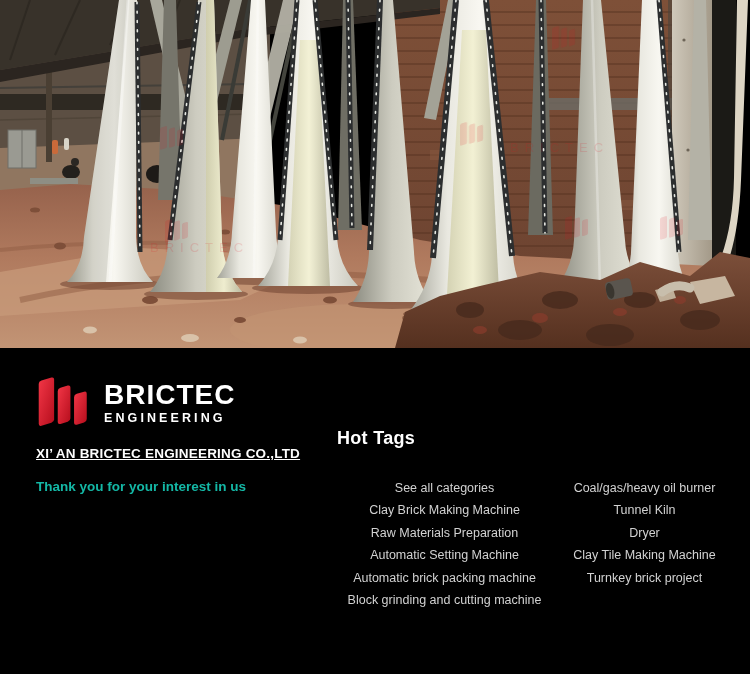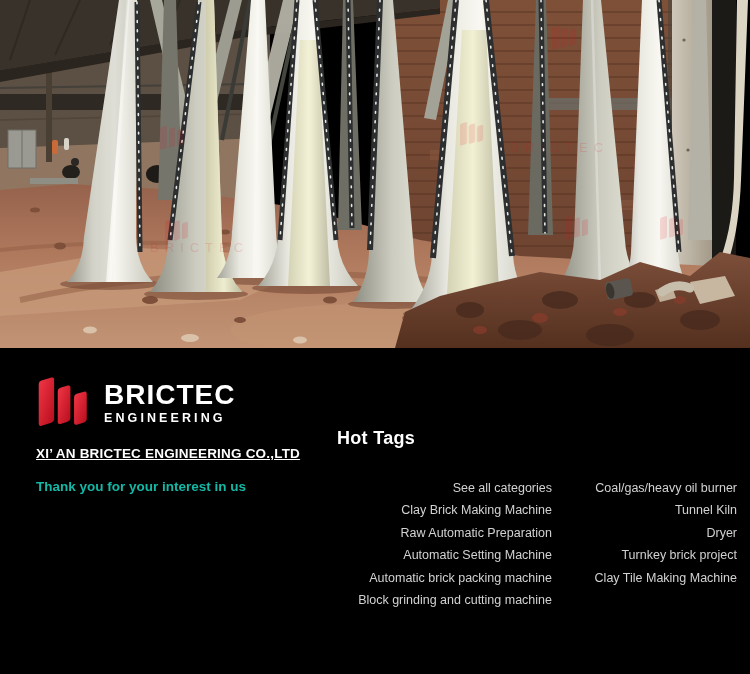--- a/index.html
+++ b/index.html
@@ -16,21 +16,21 @@
   .company{margin-top:10px;font-size:13.5px;font-weight:bold;color:#fdfdfd;letter-spacing:.2px;text-decoration:underline;}
   .support{margin:26px 0 0 0;font-size:13.5px;font-weight:bold;color:#f5f5f5;line-height:22px;width:318px;}
   .thanks{margin:18px 0 0 0;font-size:13.5px;font-weight:bold;color:#14b8a6;}
   .f-right{position:absolute;left:337px;top:80px;width:400px;}
   .hot-title{margin:0 0 28px 0;font-size:18px;font-weight:bold;color:#fff;letter-spacing:.3px;}
   .tag-cols{display:flex;}
   .tag-col{display:flex;flex-direction:column;}
   .tag-col.c1{width:215px;}
   .tag-col.c2{width:185px;}
   .tag{font-size:12.5px;color:#d2d2d2;line-height:22.4px;text-decoration:none;cursor:pointer;
-       white-space:nowrap;background:none;border:none;text-align:right;padding:0;
+       white-space:nowrap;background:none;border:none;text-align:center;padding:0;
        font-family:"Liberation Sans",sans-serif;}
 </style>
 </head>
 <body>
 
 <div class="page">
 
   <figure class="hero">
     <svg width="750" height="348" viewBox="0 0 750 348">
       <defs>
@@ -315,29 +315,29 @@
       <div class="company">XI’ AN BRICTEC ENGINEERING CO.,LTD</div>
       <p class="thanks">Thank you for your interest in us</p>
     </div>
 
     <div class="f-right">
       <h3 class="hot-title">Hot Tags</h3>
       <div class="tag-cols">
         <div class="tag-col c1">
           <a class="tag">See all categories</a>
           <a class="tag">Clay Brick Making Machine</a>
-          <a class="tag">Raw Automatic Preparation</a>
+          <a class="tag">Raw Materials Preparation</a>
           <a class="tag">Automatic Setting Machine</a>
           <a class="tag">Automatic brick packing machine</a>
           <a class="tag">Block grinding and cutting machine</a>
         </div>
         <div class="tag-col c2">
           <a class="tag">Coal/gas/heavy oil burner</a>
           <a class="tag">Tunnel Kiln</a>
           <a class="tag">Dryer</a>
+          <a class="tag">Clay Tile Making Machine</a>
           <a class="tag">Turnkey brick project</a>
-          <a class="tag">Clay Tile Making Machine</a>
         </div>
       </div>
     </div>
 
   </div>
 </div>
 
 </body></html>

